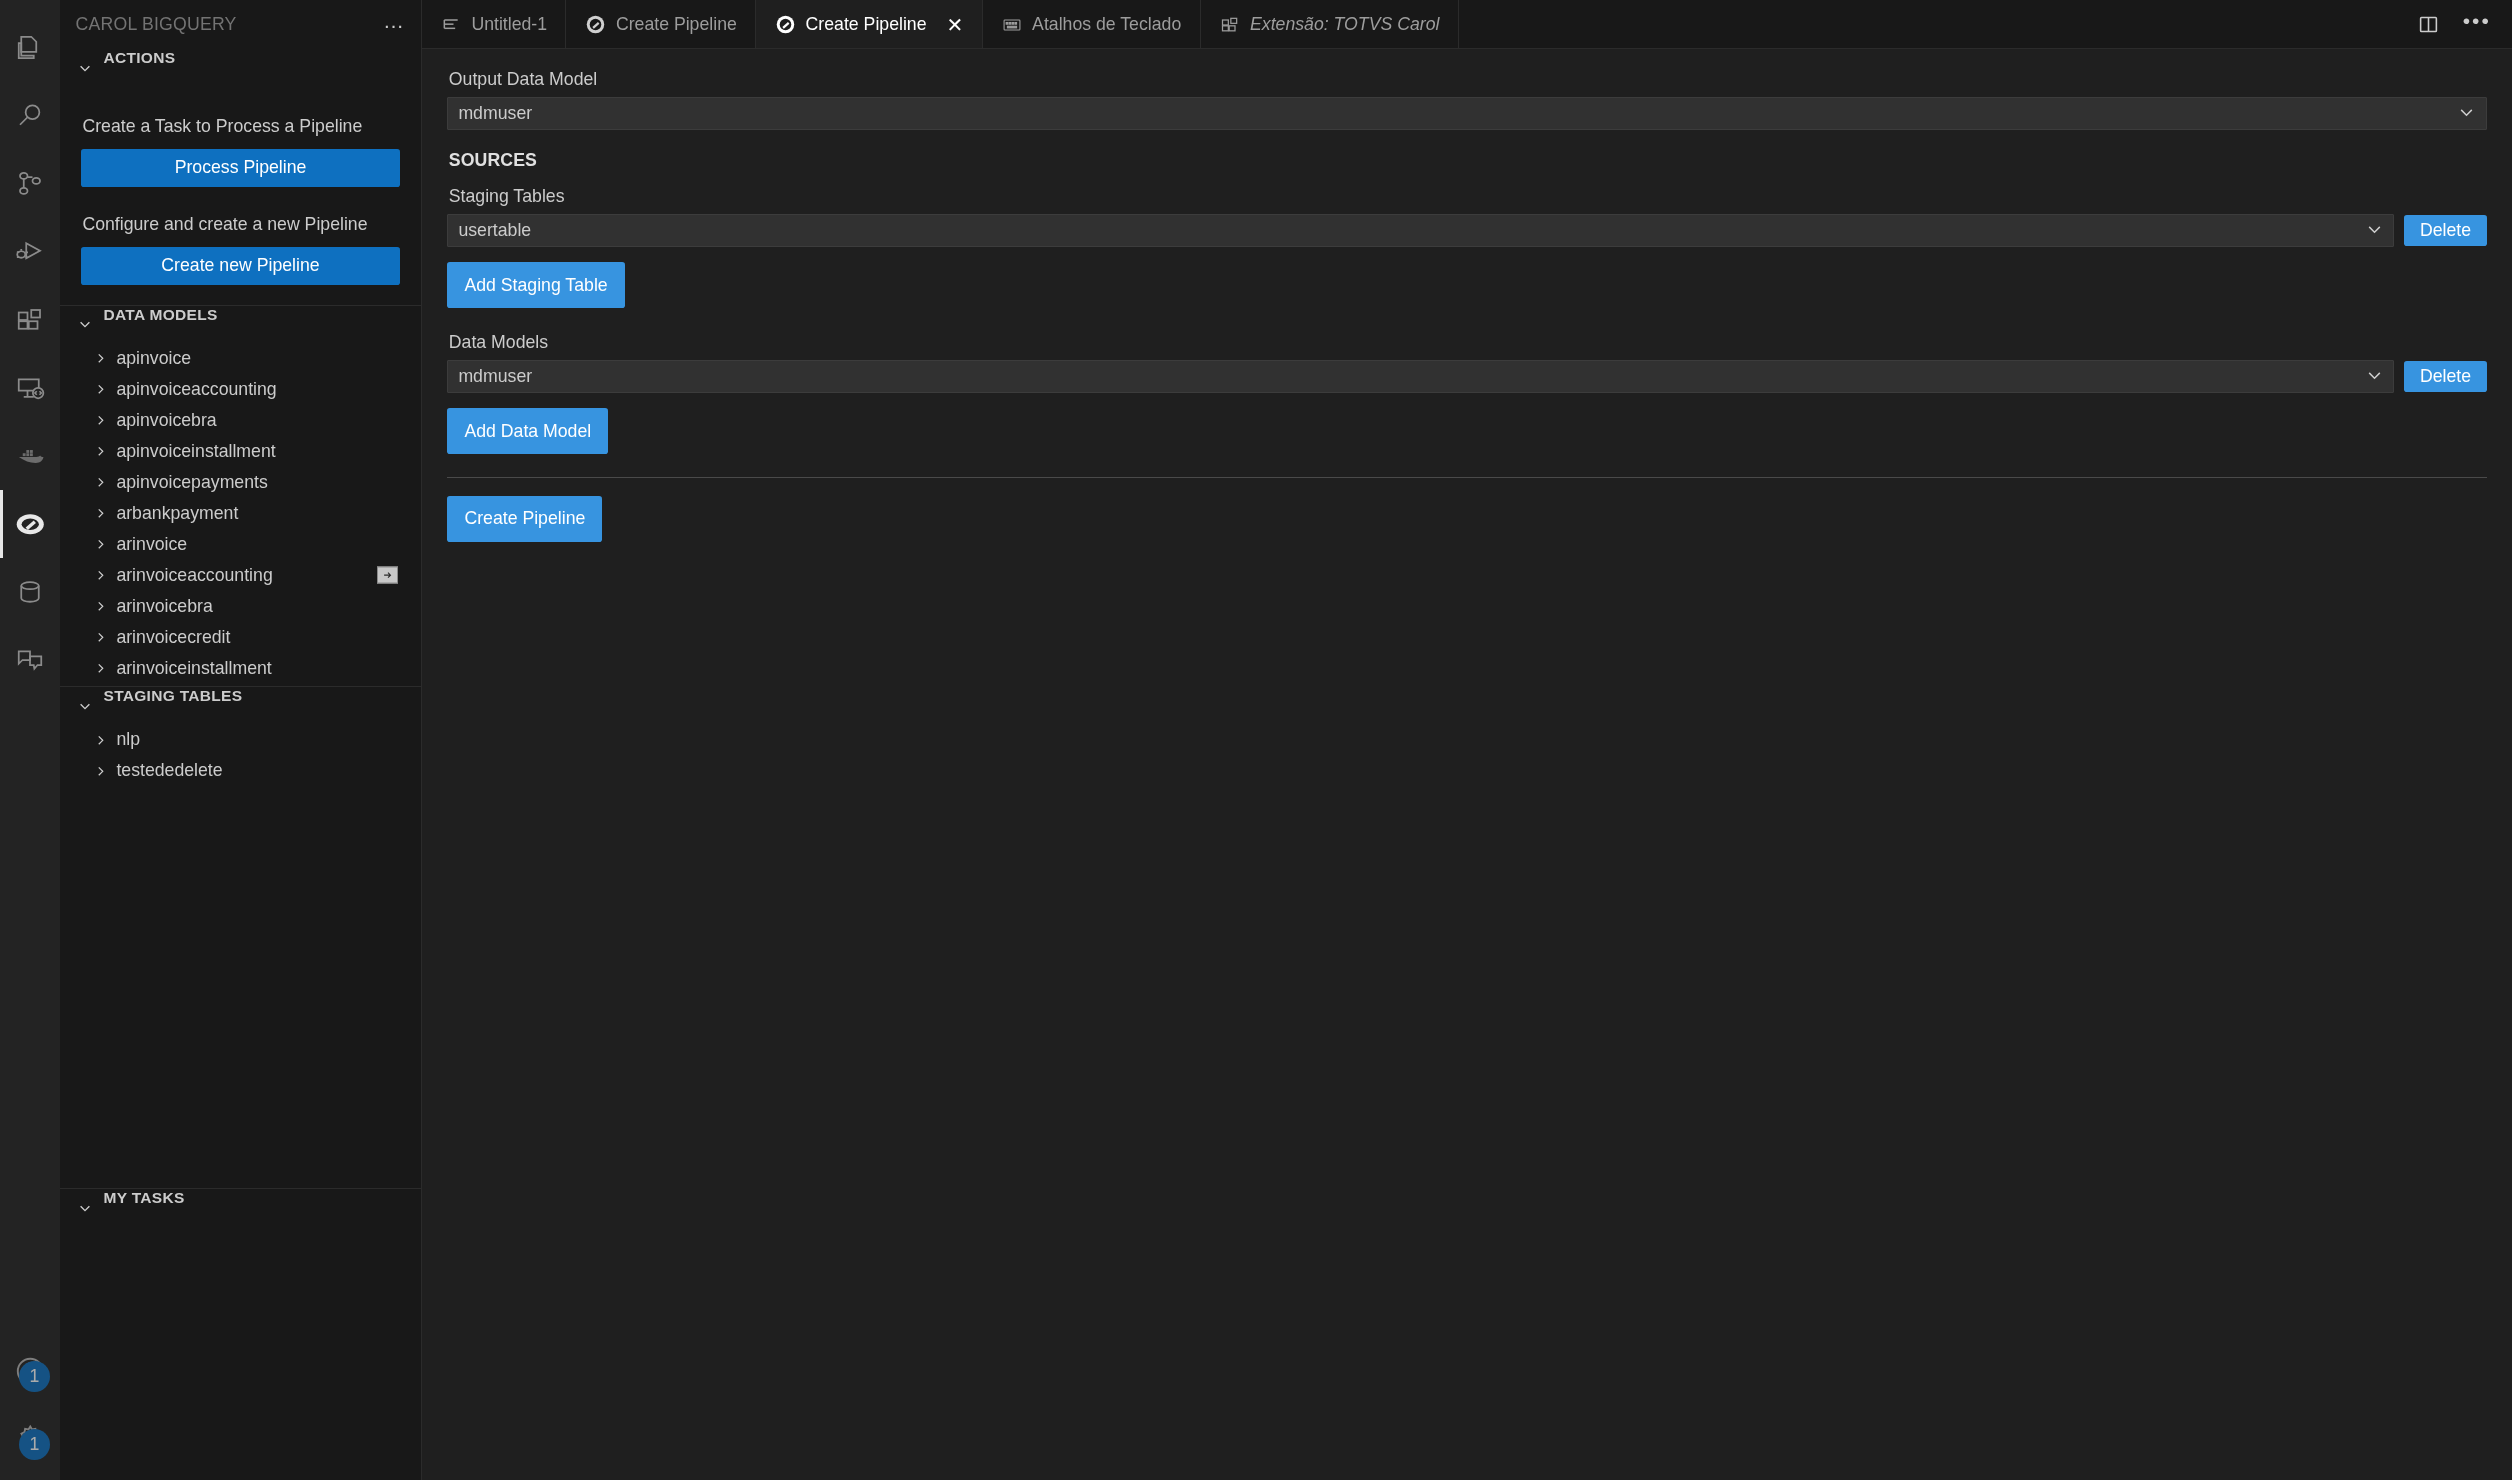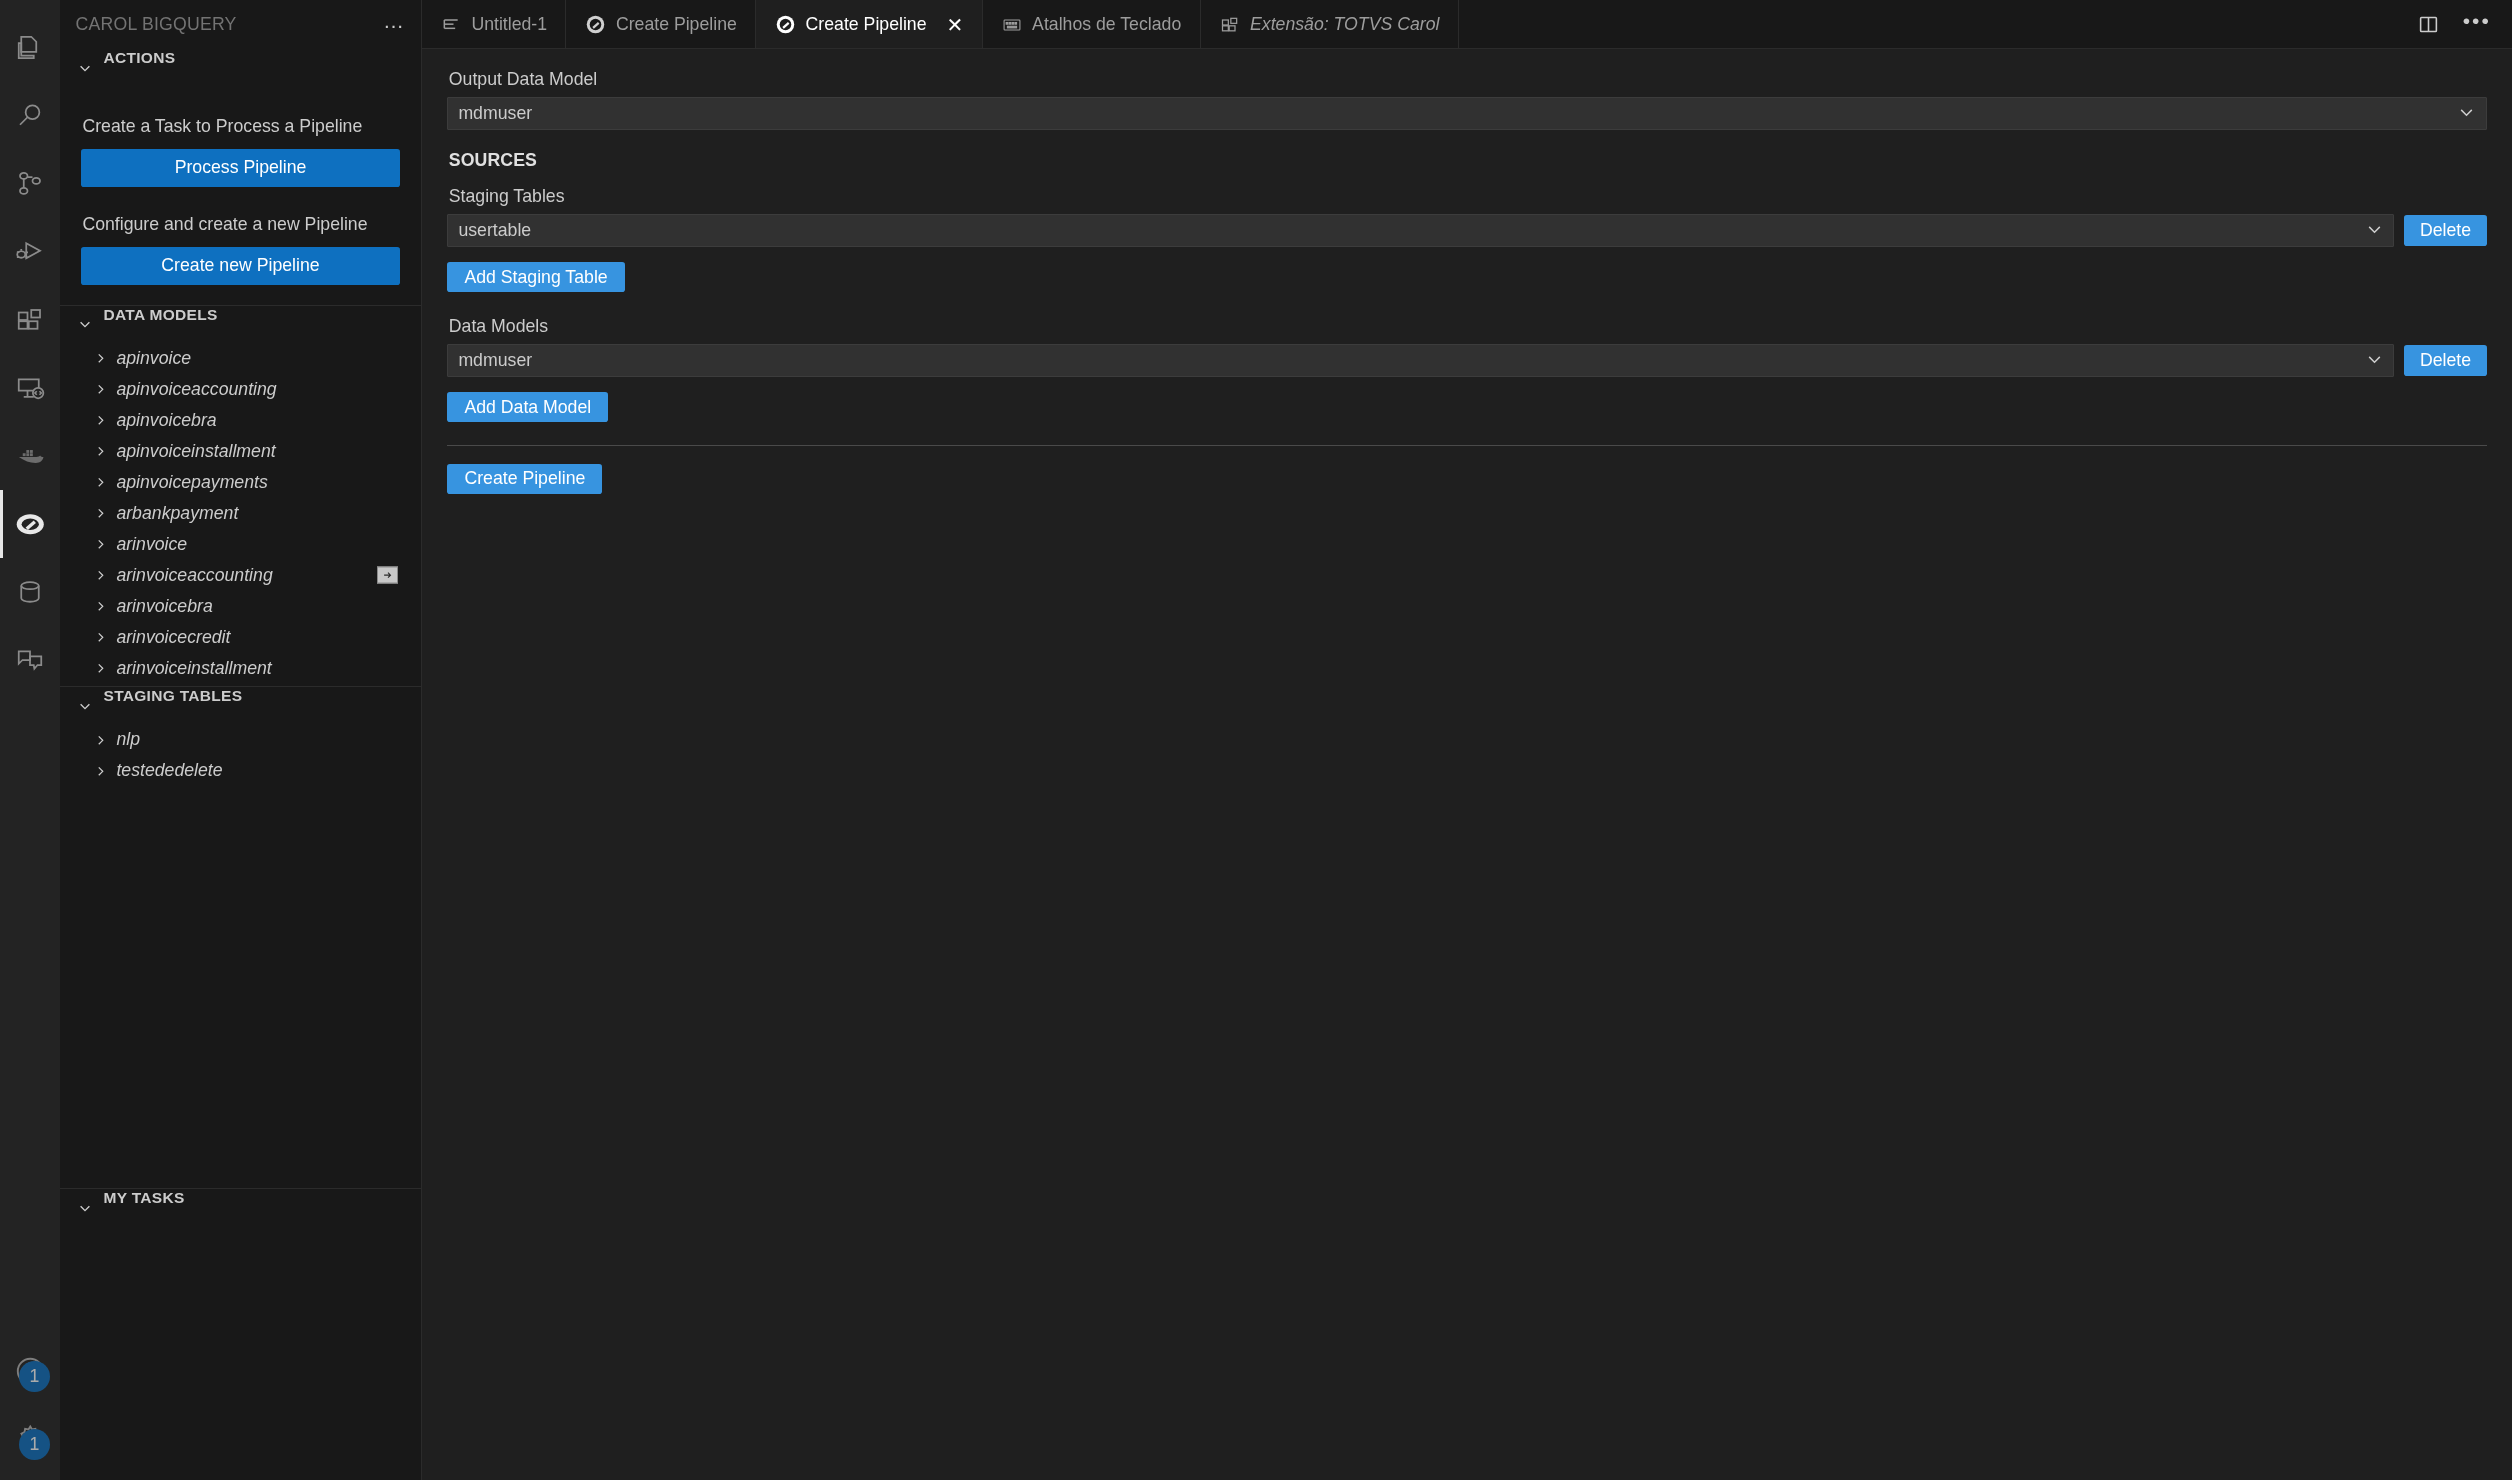--- a/index.html
+++ b/index.html
@@ -84,21 +84,21 @@
     cursor:pointer;
   }
 
   
   .tree { padding-bottom: 2.8px; }
   .tree-row {
     height: 31px; display:flex; align-items:center; gap: 7px;
     padding-left: 31px; position:relative;
   }
   .tree-row .twisty { width:18.4px; display:flex; align-items:center; justify-content:center; color:#cccccc; }
-  .tree-label { font-size: 17.7px; color:#cccccc;font-style:italic; }
+  .tree-label { font-size: 17.7px; color:#cccccc; }
   .row-action {
     position:absolute; right: 22.6px; top: 50%; transform: translateY(-50%);
     width: 21px; height: 17px; border: 0.7px solid #8a8a8a; background:#c8c8c8;
     display:flex; align-items:center; justify-content:center;
   }
   .dm-scroll { max-height: 353px; overflow:hidden; }
   .spacer-flex { flex: 1 1 auto; }
 
   
   .editor { flex:1 1 auto; display:flex; flex-direction:column; min-width:0; background:#1f1f1f; }
@@ -143,21 +143,21 @@
   }
   .row-inline { display:flex; align-items:center; gap: 10px; }
   .row-inline .select-wrap { flex: 1 1 auto; }
   .btn-del {
     background:#3794e0; color:#fff; border:none; border-radius:2.8px;
     height: 31px; padding: 0 15.5px; font-size: 17.7px;
     font-family:"Liberation Sans", sans-serif; cursor:pointer; flex:0 0 auto;
   }
   .btn-add {
     background:#3794e0; color:#fff; border:none; border-radius:2.8px;
-    height: 30px; padding: 0 17px; font-size: 17.7px; margin-top: 15.5px;
+    height: 46px; padding: 0 17px; font-size: 17.7px; margin-top: 15.5px;
     font-family:"Liberation Sans", sans-serif; cursor:pointer;
   }
   .mt-big { margin-top: 24px; }
   .divider { border:none; border-top:0.7px solid #4a4a4a; margin: 22.6px 0 0 0; }
   .btn-create { margin-top: 18.4px; }
 </style>
 </head>
 <body>
 
 <div class="app">

